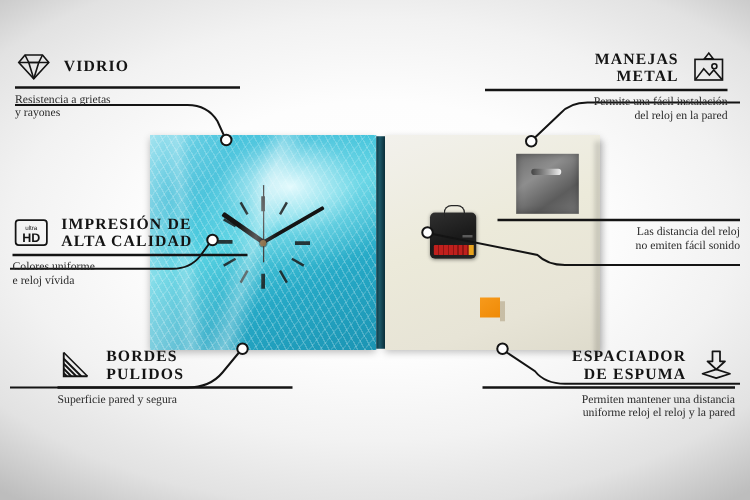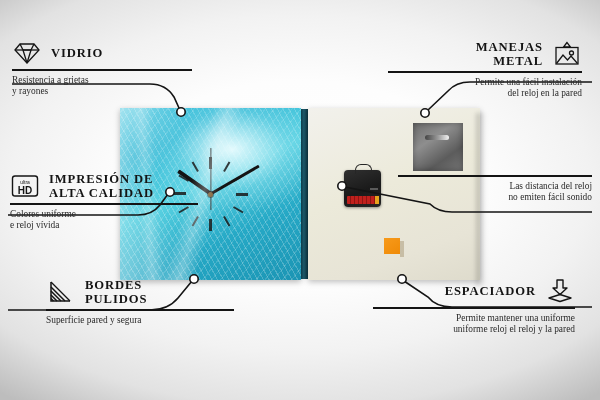--- a/index.html
+++ b/index.html
@@ -281,32 +281,33 @@
     <div class="co-sub">Permite una fácil instalación</div>
     <div class="co-sub">del reloj en la pared</div>
   </div>
 
   <div class="callout right" style="left:398px;top:172px;width:194px;">
     <div class="co-rule"></div>
     <div class="co-sub">Las distancia del reloj</div>
     <div class="co-sub">no emiten fácil sonido</div>
   </div>
 
-  <div class="callout right" style="left:373px;top:278px;width:202px;">
+  <div class="callout right" style="left:386px;top:278px;width:202px;">
     <div class="co-head">
       <span class="ico">
         <svg width="30" height="26" viewBox="0 0 30 26">
             <g fill="none" stroke="#141414" stroke-width="1.4" stroke-linejoin="round">
           <path d="M12 2 H18 V10 H22 L15 16.5 L8 10 H12 Z"></path>
           <path d="M15 16.5 L4 20 L15 23.5 L26 20 Z"></path>
         </g>
           </svg>
       </span>
       <span>
         <span class="co-title" style="display:block">ESPACIADOR</span>
-      </span>
-    </div>
-    <div class="co-rule"></div>
-    <div class="co-sub">Permite mantener una uniforme</div>
+        <span class="co-title" style="display:block">DE ESPUMA</span>
+      </span>
+    </div>
+    <div class="co-rule"></div>
+    <div class="co-sub">Permiten mantener una distancia</div>
     <div class="co-sub">uniforme reloj el reloj y la pared</div>
   </div>
 
 </div>
 
 </body></html>

